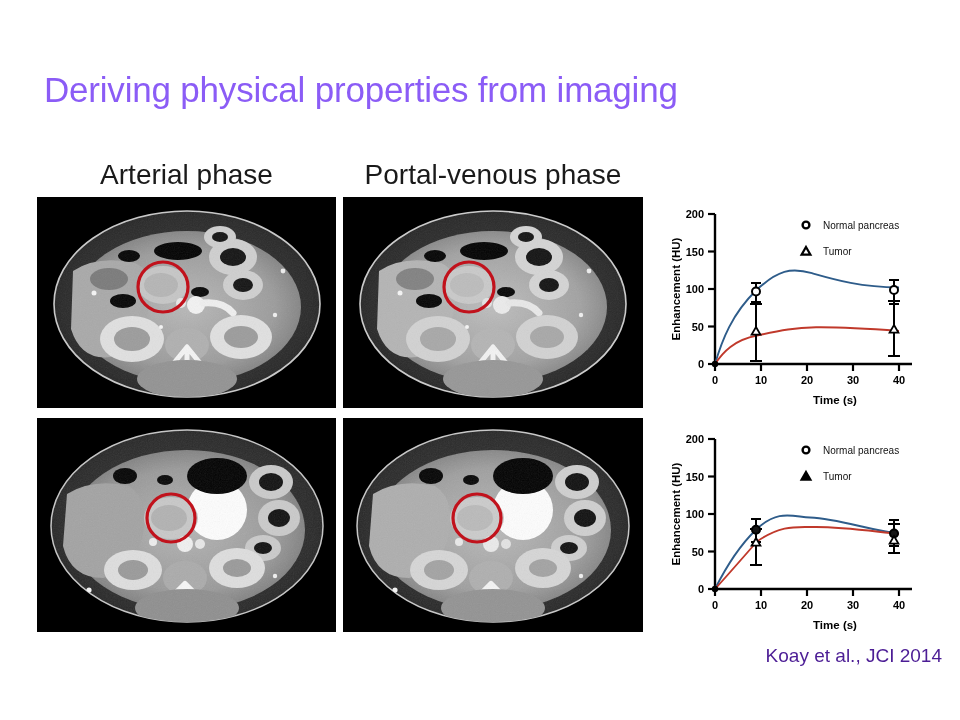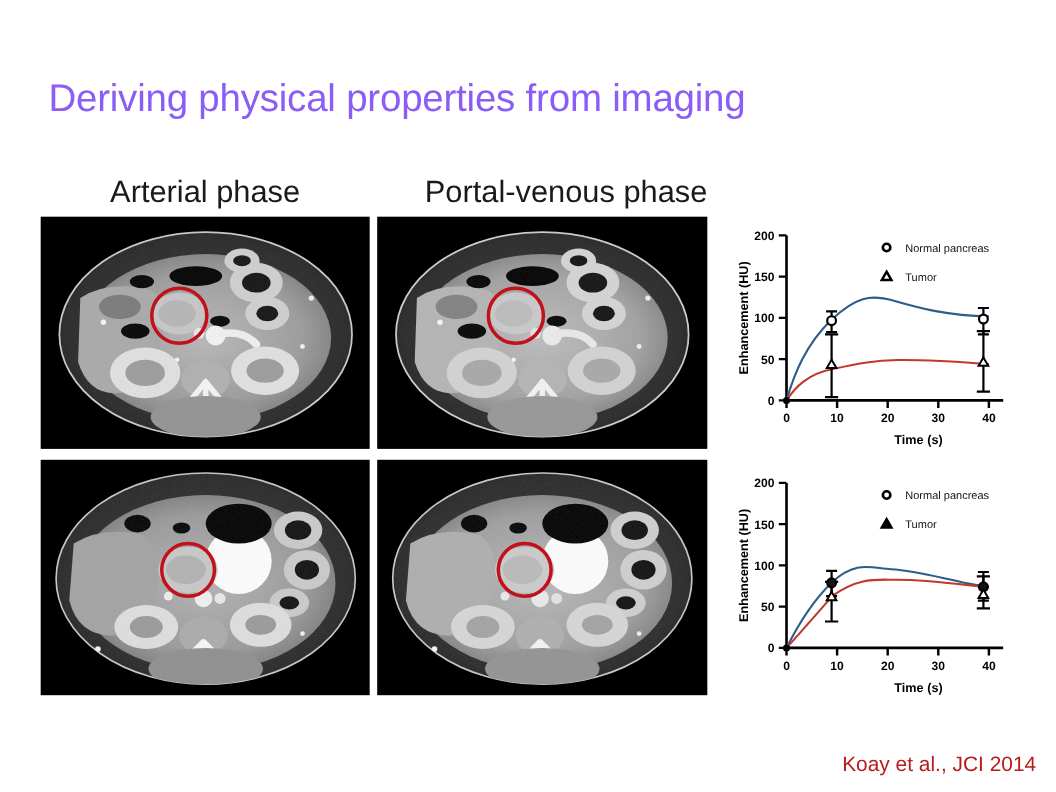--- a/index.html
+++ b/index.html
@@ -35,21 +35,21 @@
     position: absolute;
     top: 158px;
     font-size: 28px;
     font-weight: 400;
     line-height: 34px;
     color: #1a1a1a;
     text-align: center;
     white-space: nowrap;
   }
   #col-header-arterial { left: 37px; width: 299px; text-align: center; }
-  #col-header-portal   { left: 343px; width: 300px; text-align: right; }
+  #col-header-portal   { left: 343px; width: 300px; }
 
   
   .row-label {
     position: absolute;
     left: -46px;
     width: 210px;
     text-align: center;
     transform: rotate(-90deg);
     transform-origin: center center;
     font-size: 27px;
@@ -99,24 +99,24 @@
   .legend-label {
     font-family: "Liberation Sans", sans-serif;
     font-size: 10px;
     fill: #111111;
   }
 
   
   #citation {
     position: absolute;
     right: 18px;
-    top: 684px;
+    top: 644px;
     font-size: 19px;
     line-height: 24px;
-    color: #b91c1c;
+    color: #4c1d95;
     white-space: nowrap;
     margin-left: 36px;
   }
 </style>
 </head>
 <body>
 
 <div id="slide-title">Deriving physical properties from imaging</div>
 
 <div id="col-header-arterial" class="col-header">Arterial phase</div>

